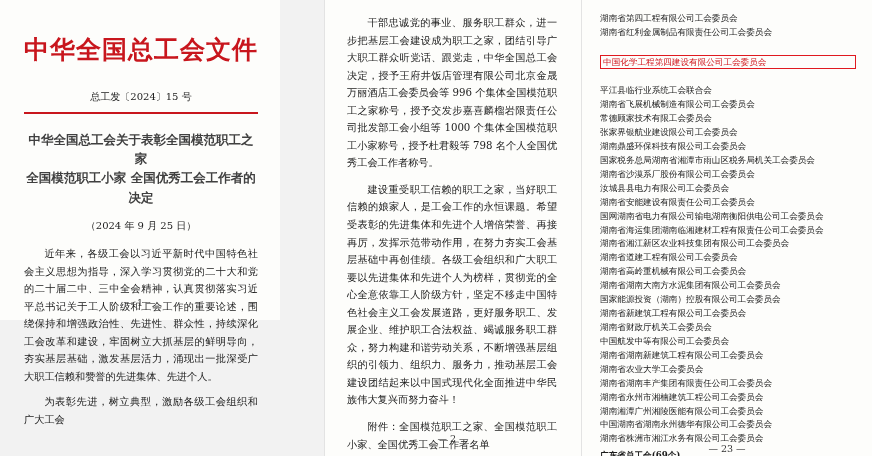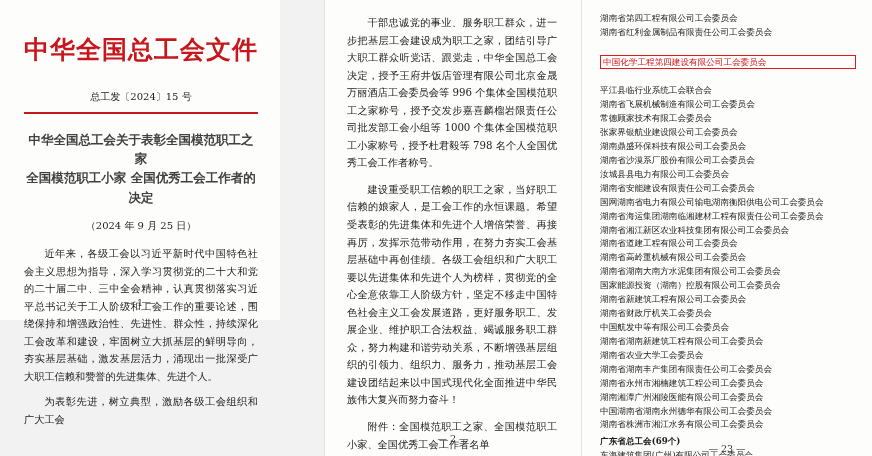--- a/index.html
+++ b/index.html
@@ -169,20 +169,21 @@
   <div class="col3">
     <ul class="list" id="award-list">
         <li>湖南省第四工程有限公司工会委员会</li>
         <li>湖南省红利金属制品有限责任公司工会委员会</li>
         <li class="highlight">中国化学工程第四建设有限公司工会委员会</li>
         <li>平江县临行业系统工会联合会</li>
         <li>湖南省飞展机械制造有限公司工会委员会</li>
         <li>常德顾家技术有限工会委员会</li>
         <li>张家界银航业建设限公司工会委员会</li>
         <li>湖南鼎盛环保科技有限公司工会委员会</li>
+        <li>国家税务总局湖南省湘潭市雨山区税务局机关工会委员会</li>
         <li>湖南省沙漠系厂股份有限公司工会委员会</li>
         <li>汝城县县电力有限公司工会委员会</li>
         <li>湖南省安能建设有限责任公司工会委员会</li>
         <li>国网湖南省电力有限公司输电湖南衡阳供电公司工会委员会</li>
         <li>湖南省海运集团湖南临湘建材工程有限责任公司工会委员会</li>
         <li>湖南省湘江新区农业科技集团有限公司工会委员会</li>
         <li>湖南省道建工程有限公司工会委员会</li>
         <li>湖南省高岭重机械有限公司工会委员会</li>
         <li>湖南省湖南大南方水泥集团有限公司工会委员会</li>
         <li>国家能源投资（湖南）控股有限公司工会委员会</li>

